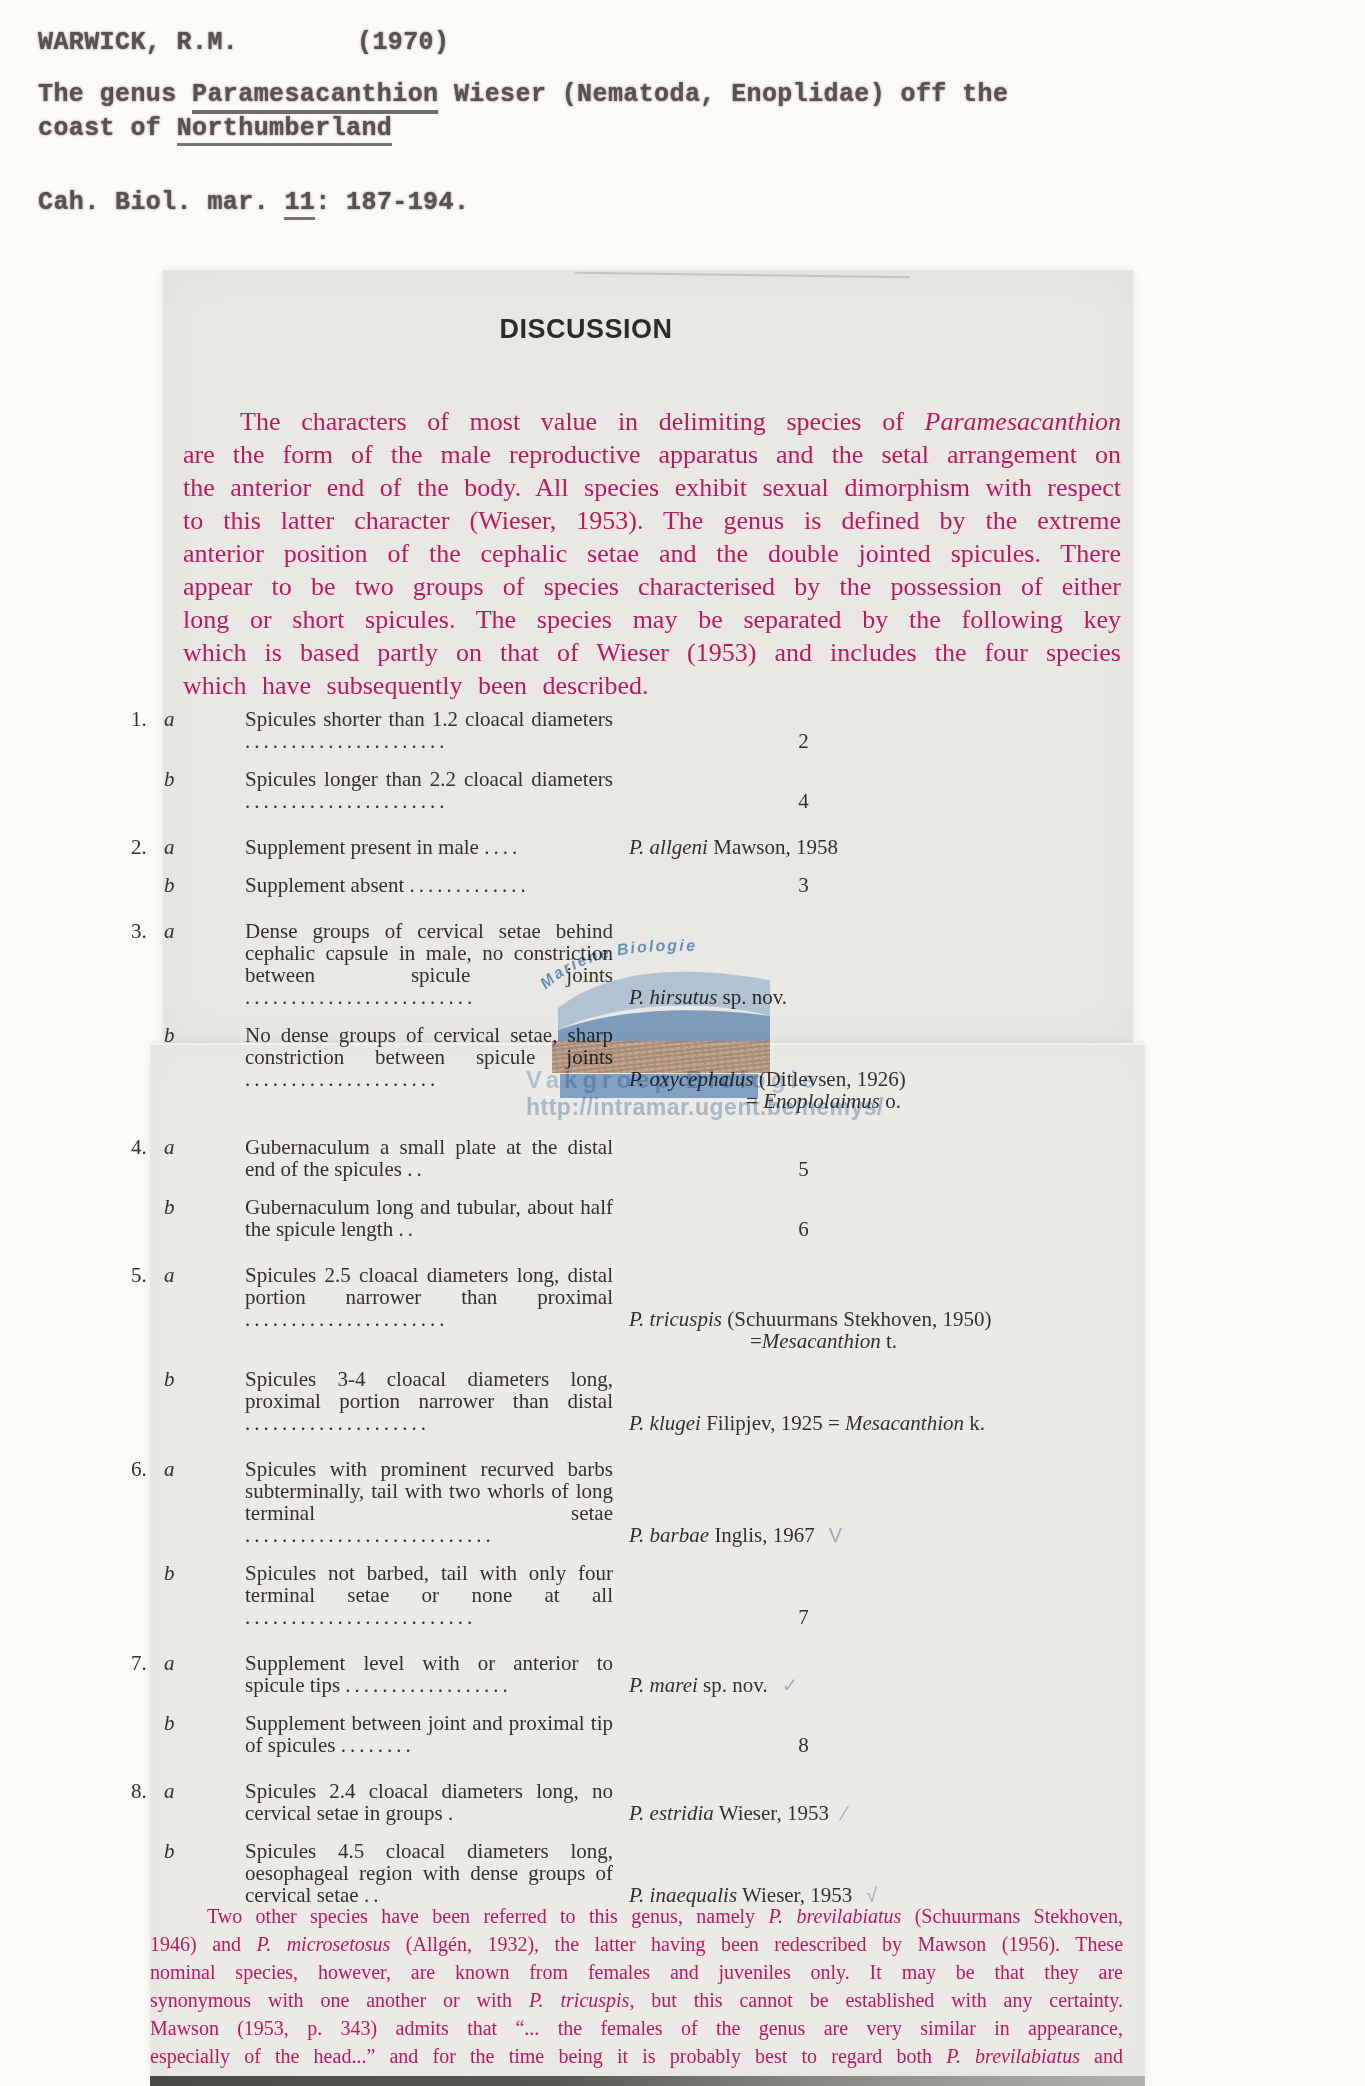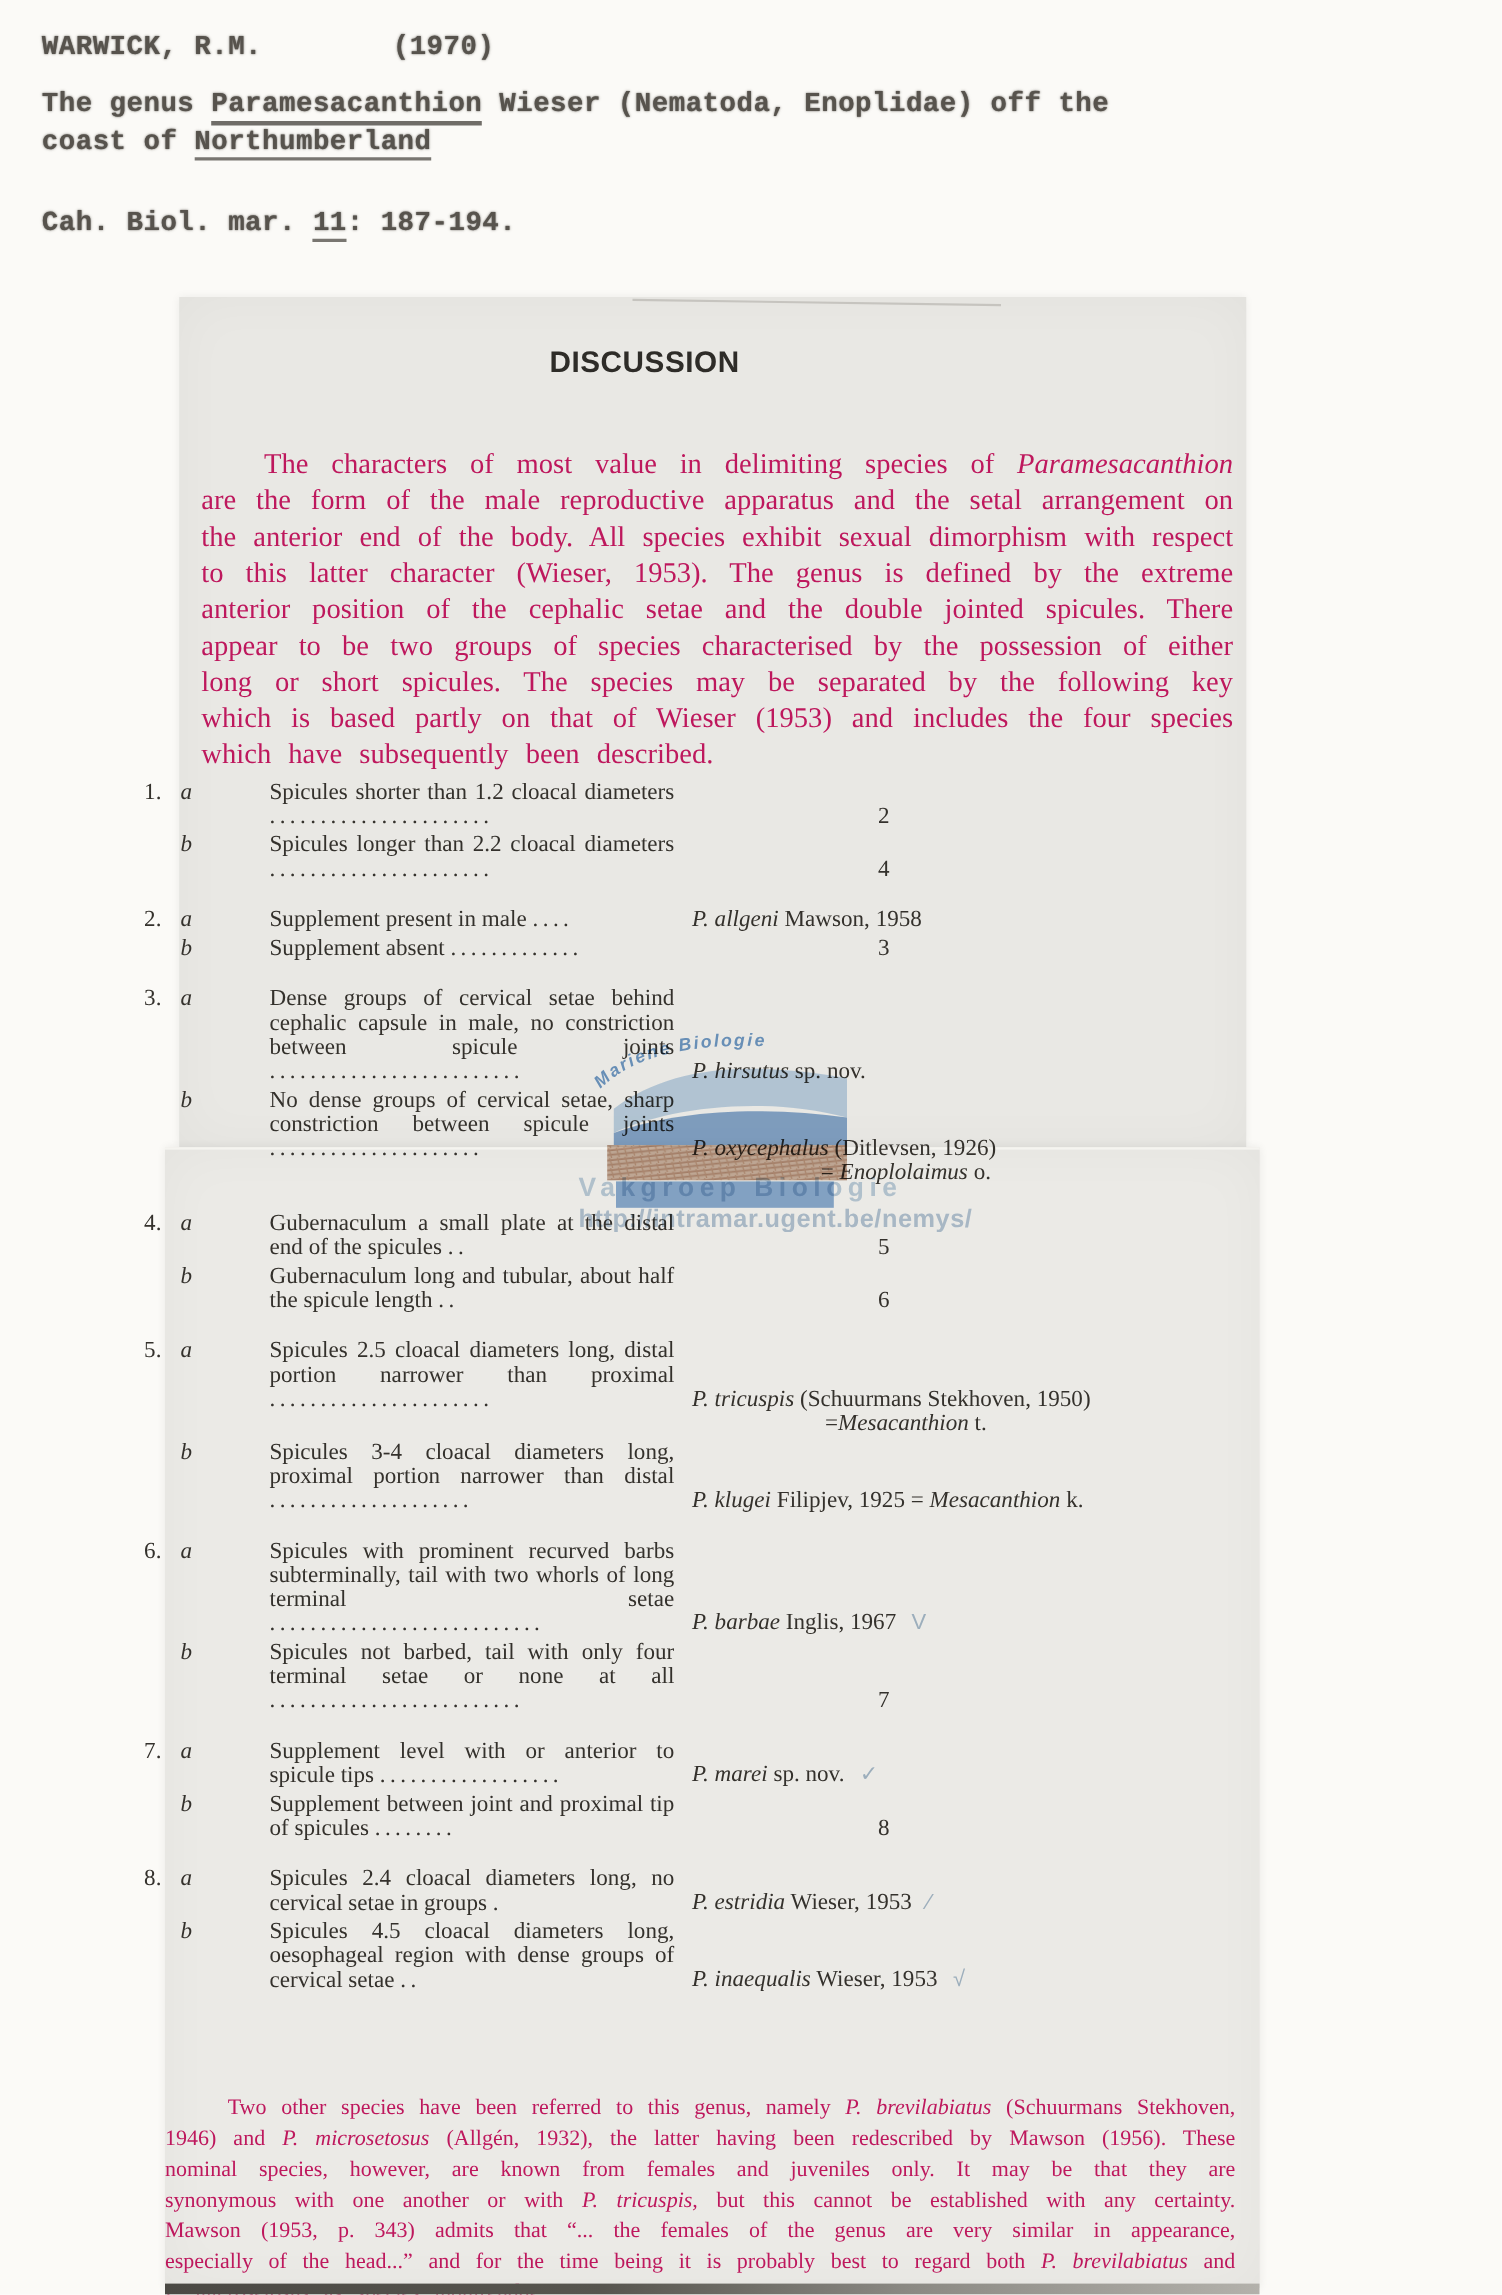--- a/index.html
+++ b/index.html
@@ -45,21 +45,21 @@
   }
   .para1{left:183px;top:379px;width:938px;font-size:26px;line-height:33px;word-spacing:9px;text-indent:57px;}
   .para2{left:150px;top:1882px;width:973px;font-size:20px;line-height:28px;word-spacing:8px;text-indent:57px;}
   
   .key{
     position:absolute;left:188px;top:708px;width:940px;
     font-size:21px;line-height:22px;color:#34312c;
   }
   .key-row{display:grid;grid-template-columns:425px 1fr;}
   .key-row.new-group{margin-top:24px;}
-  .key-row.sub-entry{margin-top:4px;}
+  .key-row.sub-entry{margin-top:16px;}
   .key-left{padding-left:57px;text-indent:-57px;text-align:justify;}
   .key-num{display:inline-block;width:33px;font-style:normal;}
   .key-letter{display:inline-block;width:24px;font-style:italic;}
   .key-dots{letter-spacing:4px;}
   .key-right{align-self:end;padding-left:16px;white-space:nowrap;}
   .key-right.ref{text-align:center;padding-right:150px;white-space:normal;}
   .key-result2{margin-left:425px;text-align:center;padding:0 110px 0 16px;}
   .check{margin-left:14px;color:#9caebc;font-style:normal;font-family:"Liberation Sans","DejaVu Sans",sans-serif;font-size:20px;}
   
   .wm{position:absolute;pointer-events:none;mix-blend-mode:multiply;}

